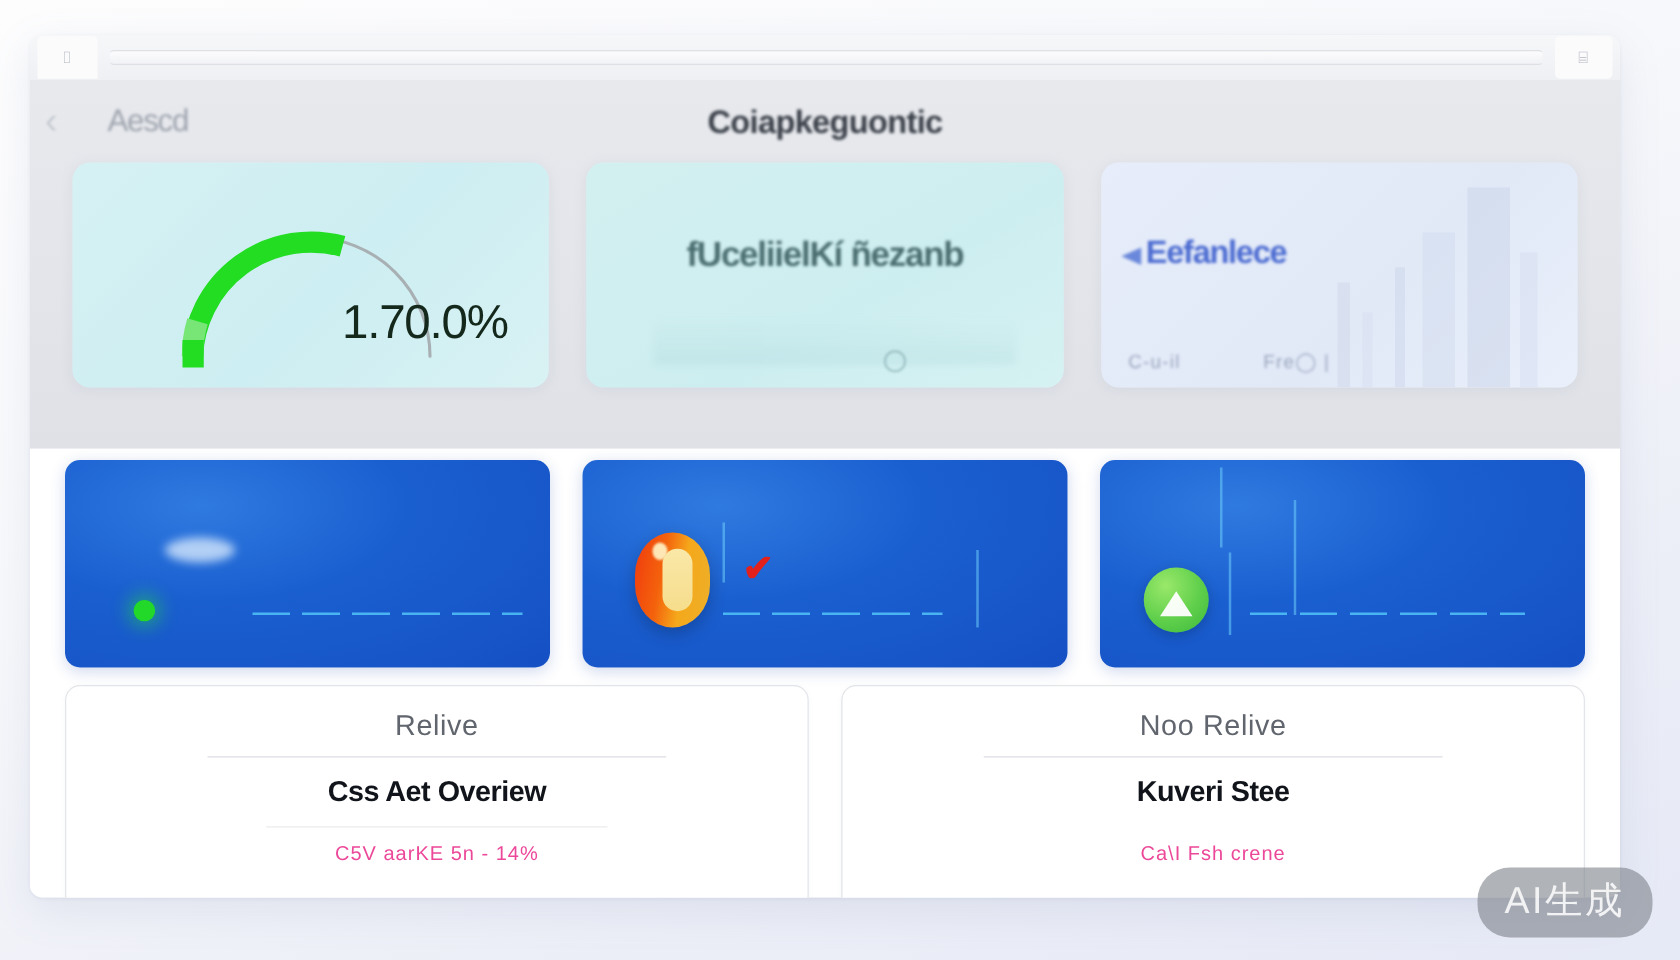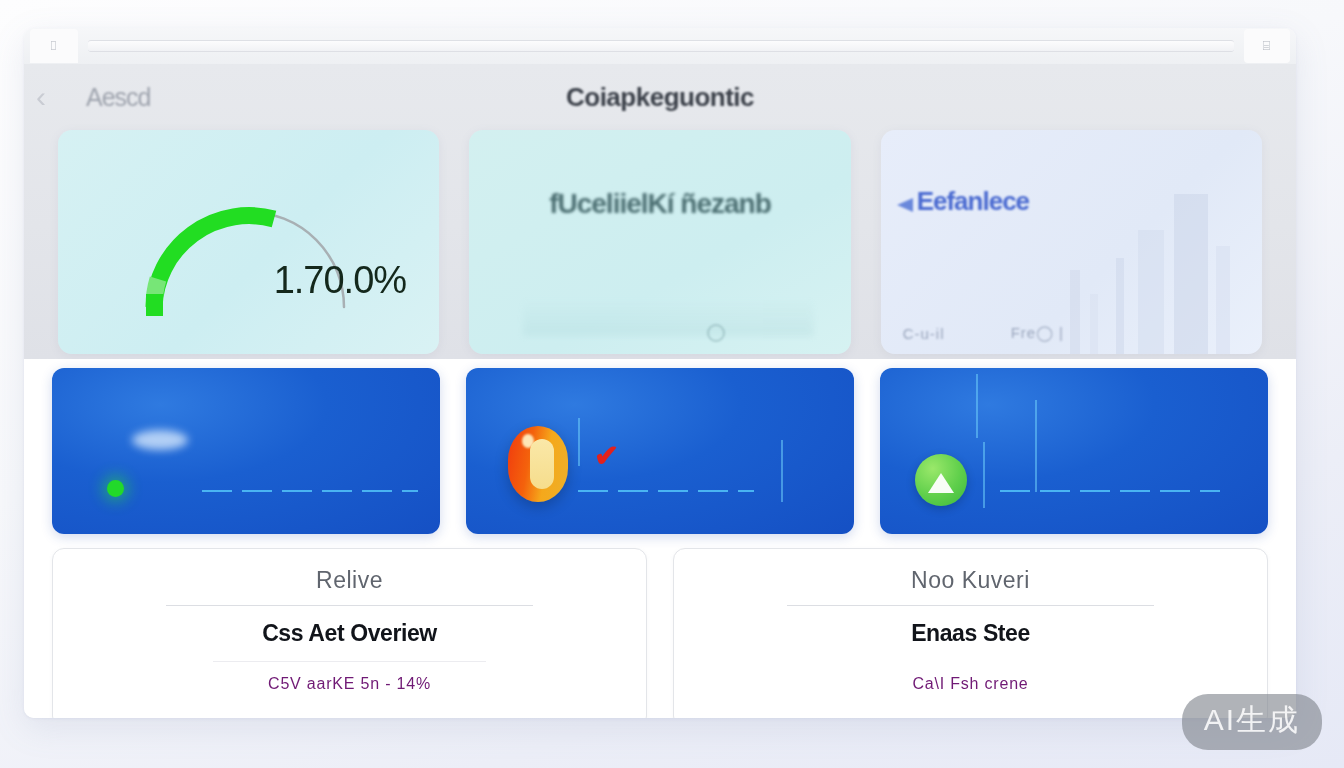--- a/index.html
+++ b/index.html
@@ -115,21 +115,21 @@
   }
 
   
   #top-cards {
     display: flex;
     gap: 30px;
     padding: 0 34px;
   }
   .top-card {
     flex: 1;
-    height: 224px;
+    height: 180px;
     border-radius: 14px;
     position: relative;
     overflow: hidden;
     box-shadow: 0 2px 10px rgba(120,130,160,0.10);
   }
 
   
   #card-gauge {
     background: linear-gradient(135deg, #d6f1f3 0%, #cdeef2 55%, #d9f2f4 100%);
   }
@@ -367,21 +367,21 @@
     margin: 14px 0 13px 0;
   }
   .ic-title {
     font-size: 23px;
     font-weight: 700;
     color: #11141a;
     letter-spacing: -0.4px;
   }
   .ic-sub {
     font-size: 16px;
-    color: #701a75;
+    color: #ec4899;
     letter-spacing: 0.8px;
     text-align: left;
     filter: blur(0.6px);
   }
 
   
   #watermark {
     position: absolute;
     right: 22px;
     bottom: 18px;
@@ -492,23 +492,23 @@
 
       <div class="info-card">
         <div class="ic-eyebrow">Relive</div>
         <div class="ic-rule"></div>
         <div class="ic-title">Css  Aet Overiew</div>
         <div class="ic-rule-2"></div>
         <div class="ic-sub">C5V aarKE 5n - 14%</div>
       </div>
 
       <div class="info-card">
-        <div class="ic-eyebrow">Noo Kuveri</div>
+        <div class="ic-eyebrow">Noo Relive</div>
         <div class="ic-rule"></div>
-        <div class="ic-title">Enaas Stee</div>
+        <div class="ic-title">Kuveri Stee</div>
         <div class="ic-rule-2" style="background:transparent;"></div>
         <div class="ic-sub">Ca\I Fsh  crene</div>
       </div>
 
 
     </div>
   </div>
 </div>
 
 <div id="watermark">AI生成</div>

